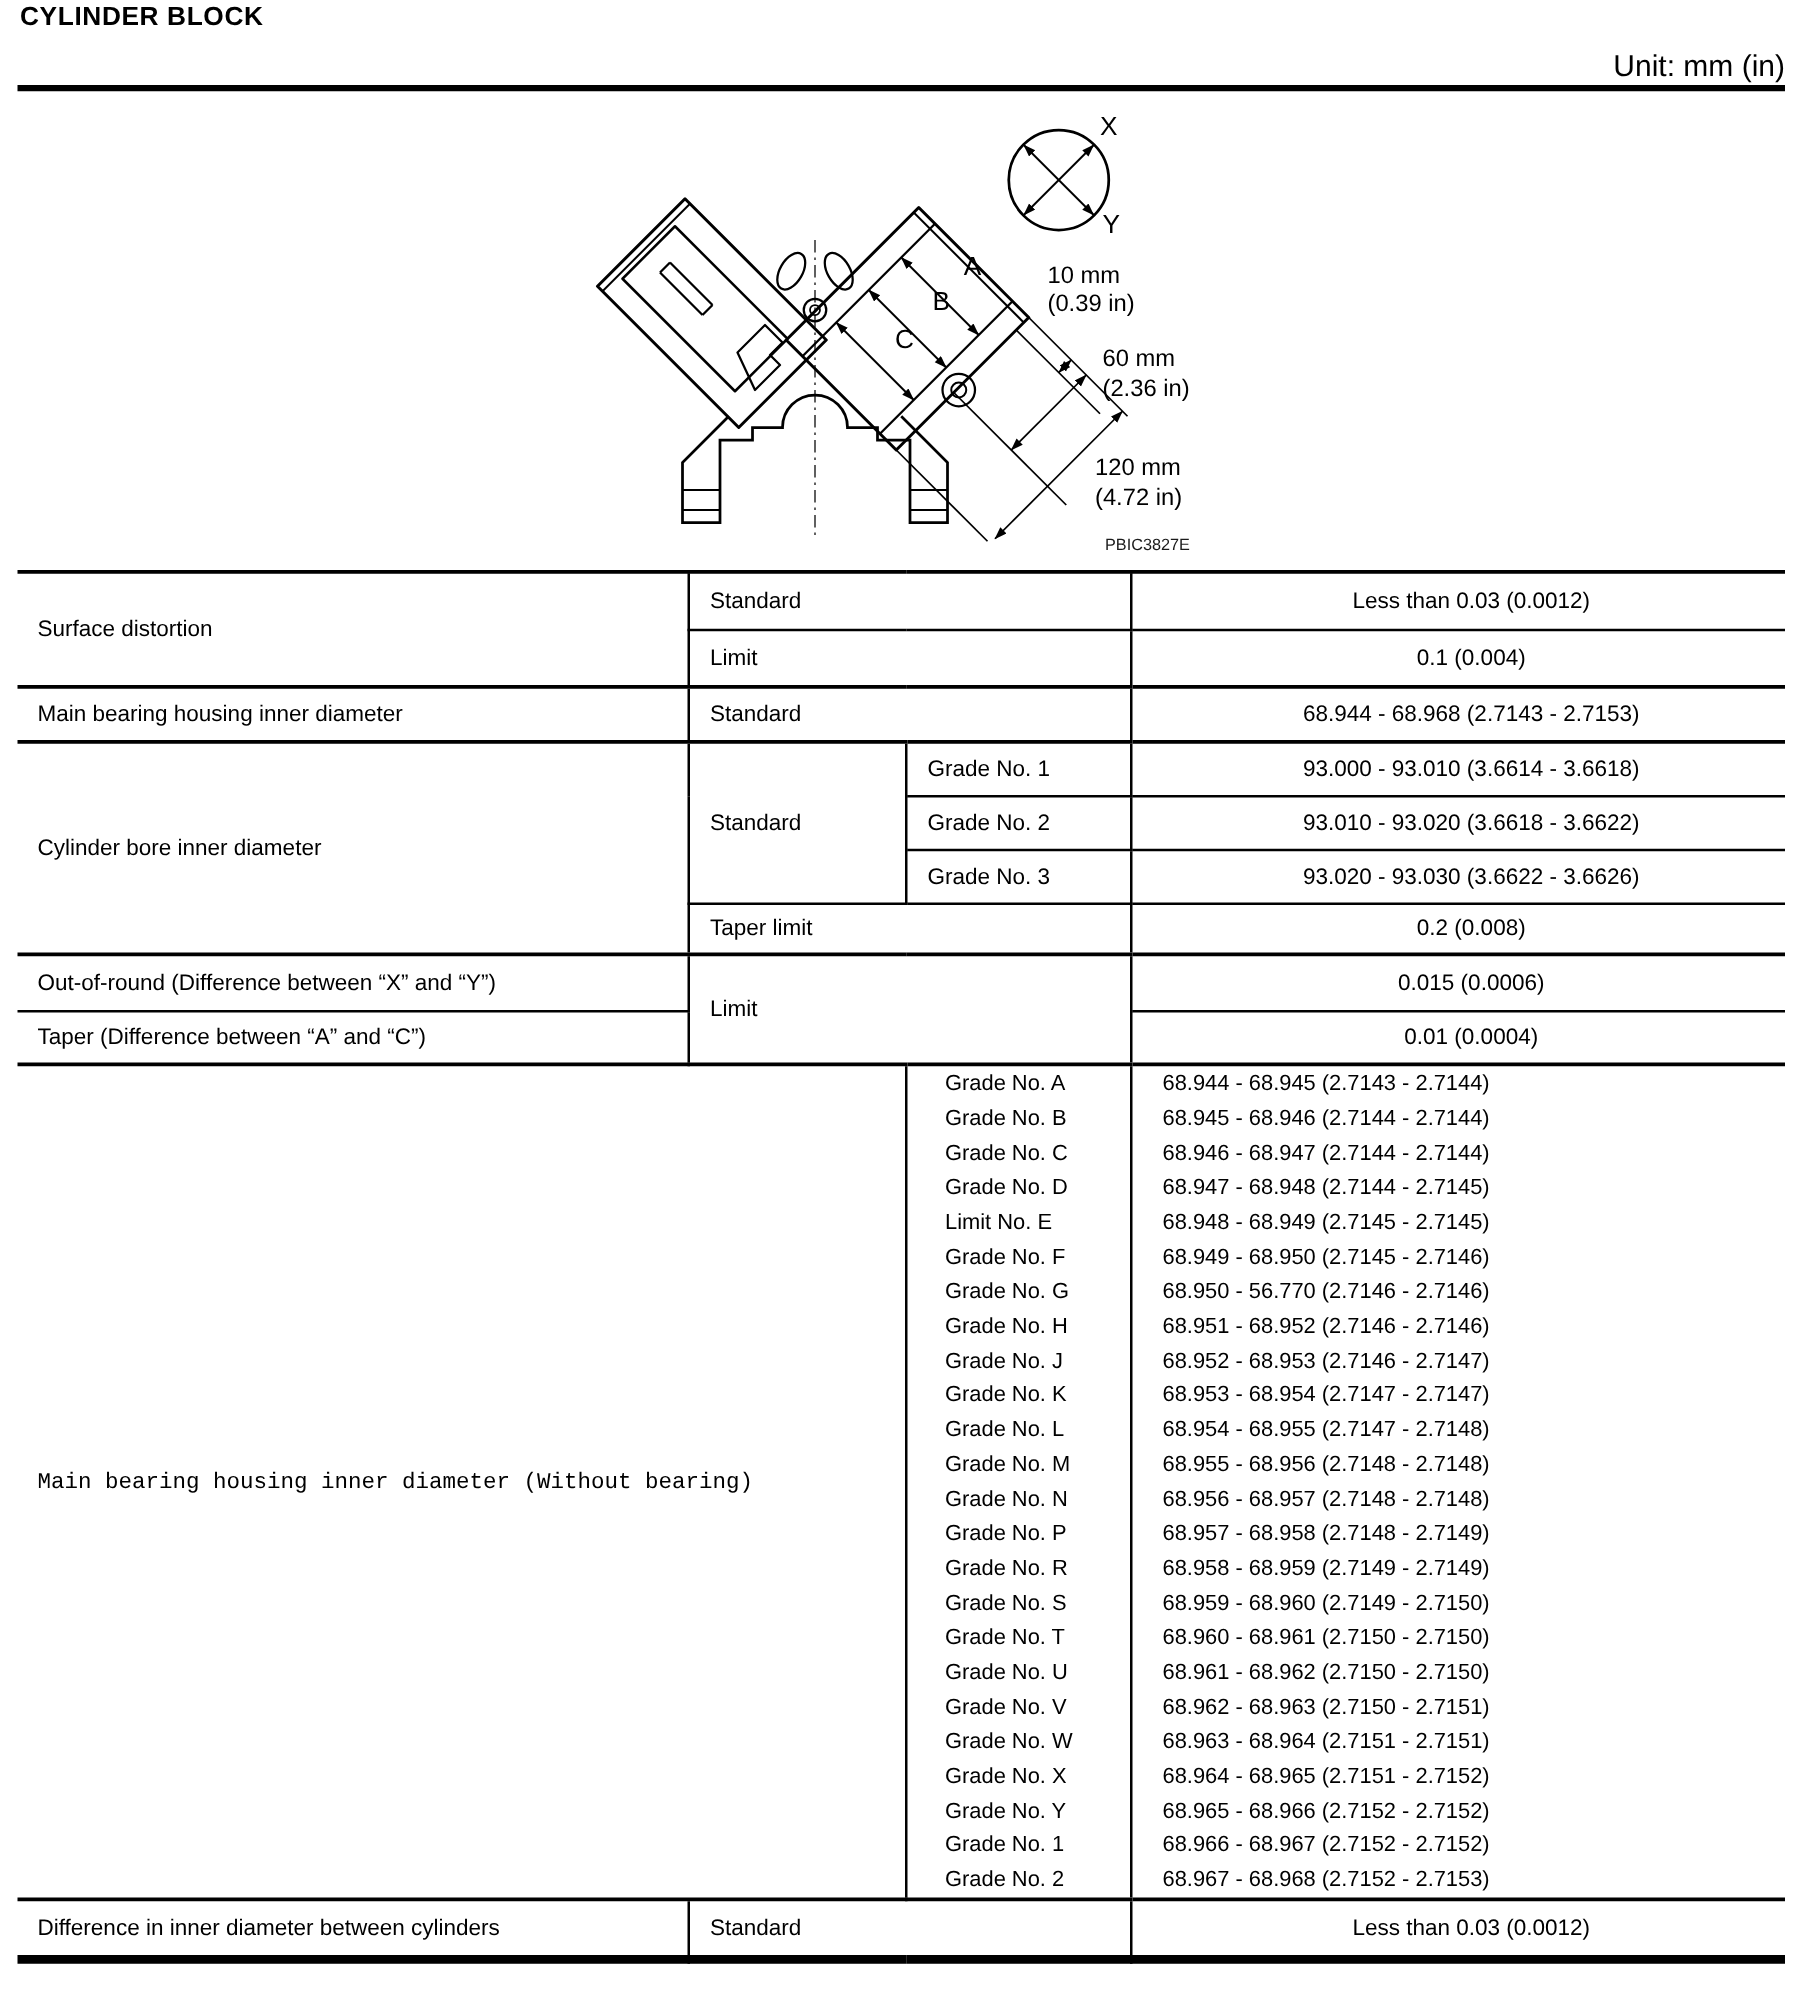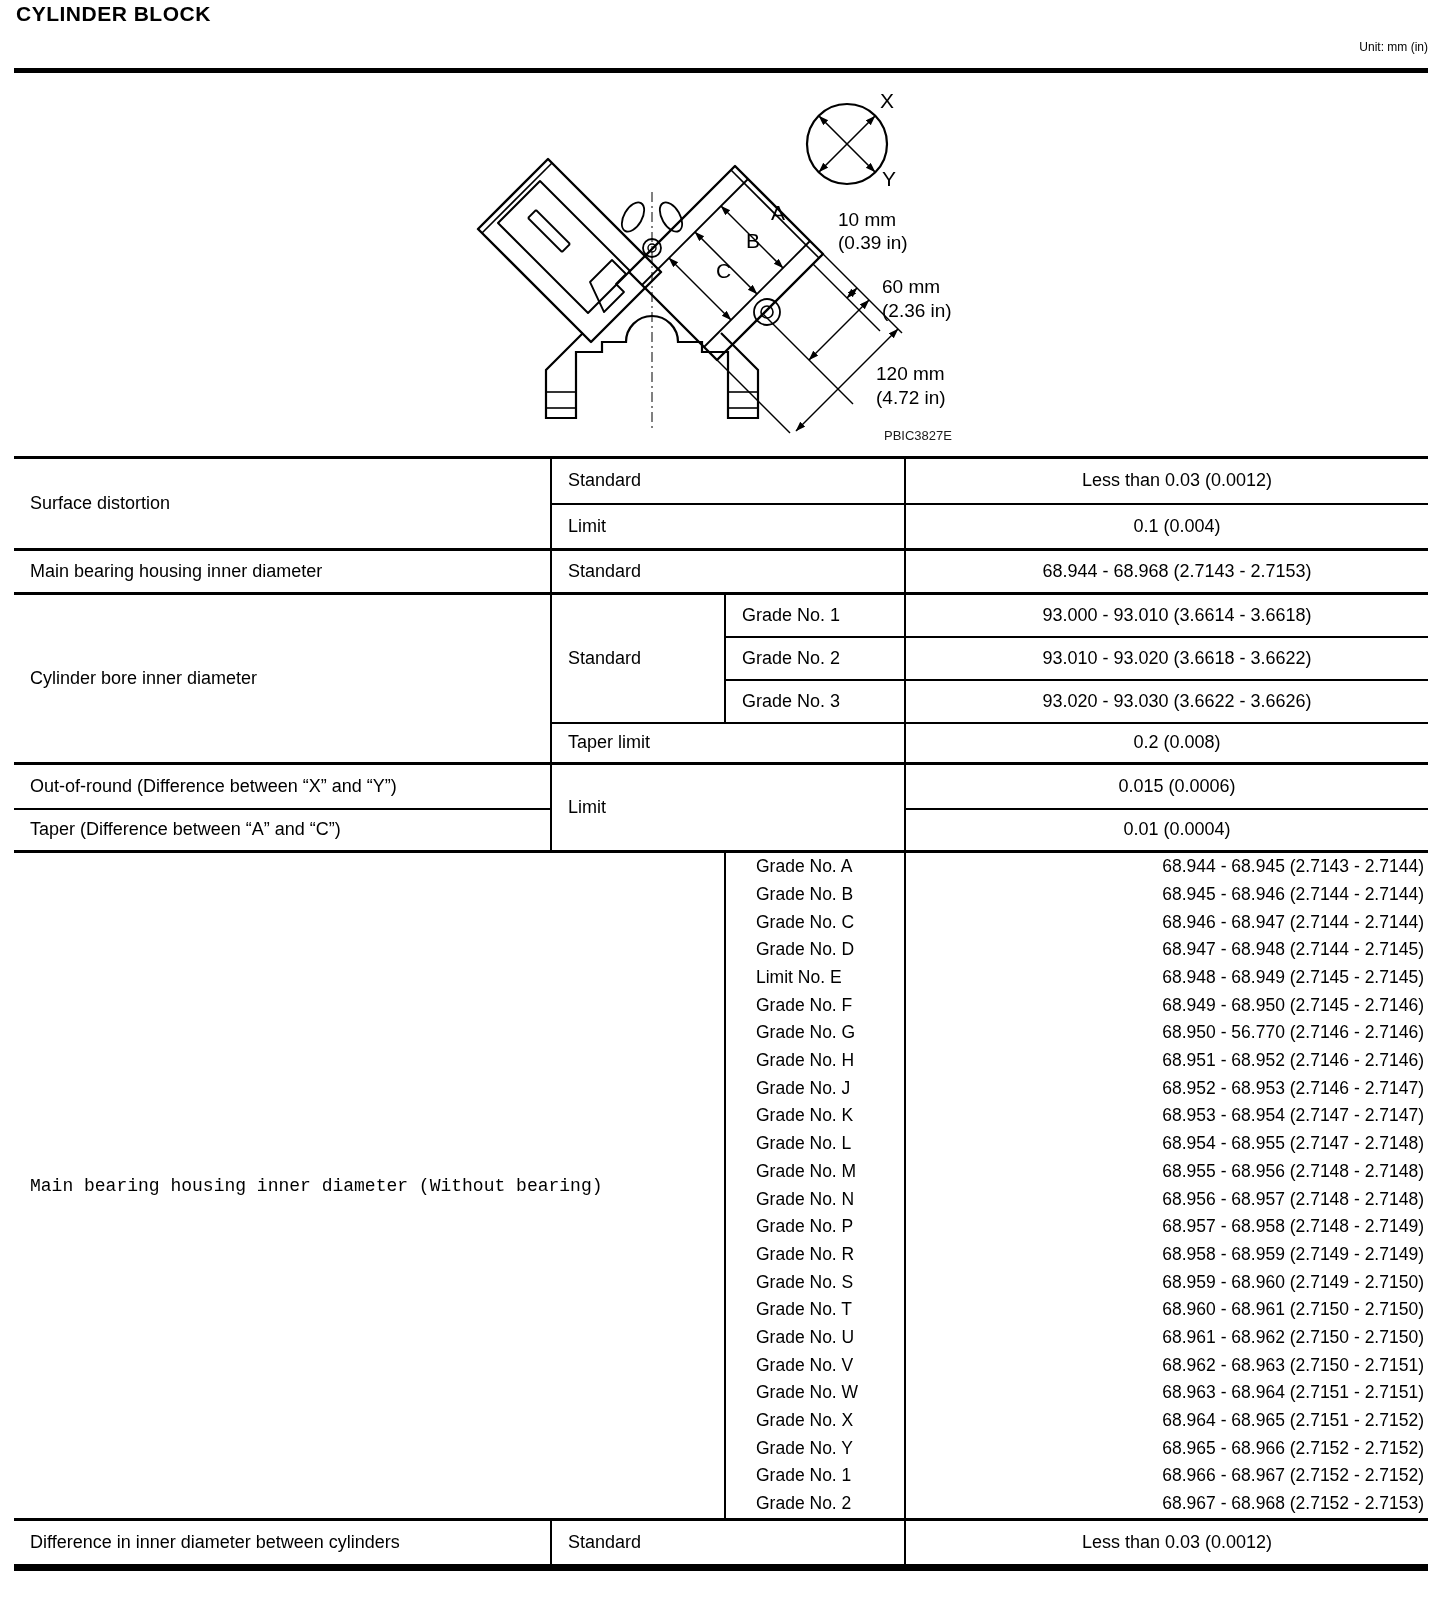--- a/index.html
+++ b/index.html
@@ -7,21 +7,21 @@
     width:1456px; height:1610px; position:relative;
     background:#ffffff; color:#000;
     font-family:"Liberation Sans", sans-serif;
     overflow:hidden;
   }
   .page-title {
     position:absolute; left:16px; top:2px;
     font-size:21px; font-weight:bold; letter-spacing:.5px;
   }
   .unit-label {
-    position:absolute; right:28px; top:40px; font-size:12px;
+    position:absolute; right:28px; top:40px; font-size:24px;
   }
   .header-rule {
     position:absolute; left:14px; top:68px; width:1414px; height:5px; background:#000;
   }
   .diagram { position:absolute; left:440px; top:86px; width:560px; height:368px; }
   .diagram svg { display:block; }
   .dwg { stroke:#000; fill:none; }
   .dim-text { font-size:19px; fill:#000; }
   .big-letter { font-size:21px; fill:#000; }
   .fig-id { font-size:13px; fill:#1a1a1a; }
@@ -34,21 +34,21 @@
   table.spec td {
     border:2px solid #000; font-size:18px; padding:0 4px 0 16px;
     vertical-align:middle; overflow:hidden;margin-left:24px;
   }
   table.spec td:first-child { border-left:0; }
   table.spec td:last-child  { border-right:0;padding-left:24px; }
   tr.sec > td { border-top-width:3px; }
   td.val { text-align:center; padding:0 2px; }
   td.glist { padding:4px 0 0 0; }
   .gl  { height:27.7px; line-height:27.7px; padding-left:14px; font-size:17.5px; white-space:nowrap; }
-  .gv  { height:27.7px; line-height:27.7px; text-align:right; font-size:17.5px; white-space:nowrap; }
+  .gv  { height:27.7px; line-height:27.7px; text-align:left; font-size:17.5px; white-space:nowrap; }
   td.wide-label { padding-left:20px;font-family:Liberation Mono, monospace; }
 </style>
 </head>
 <body>
 
 <div class="page-title">CYLINDER BLOCK</div>
 <div class="unit-label">Unit: mm (in)</div>
 <div class="header-rule"></div>
 
 <div class="diagram">

